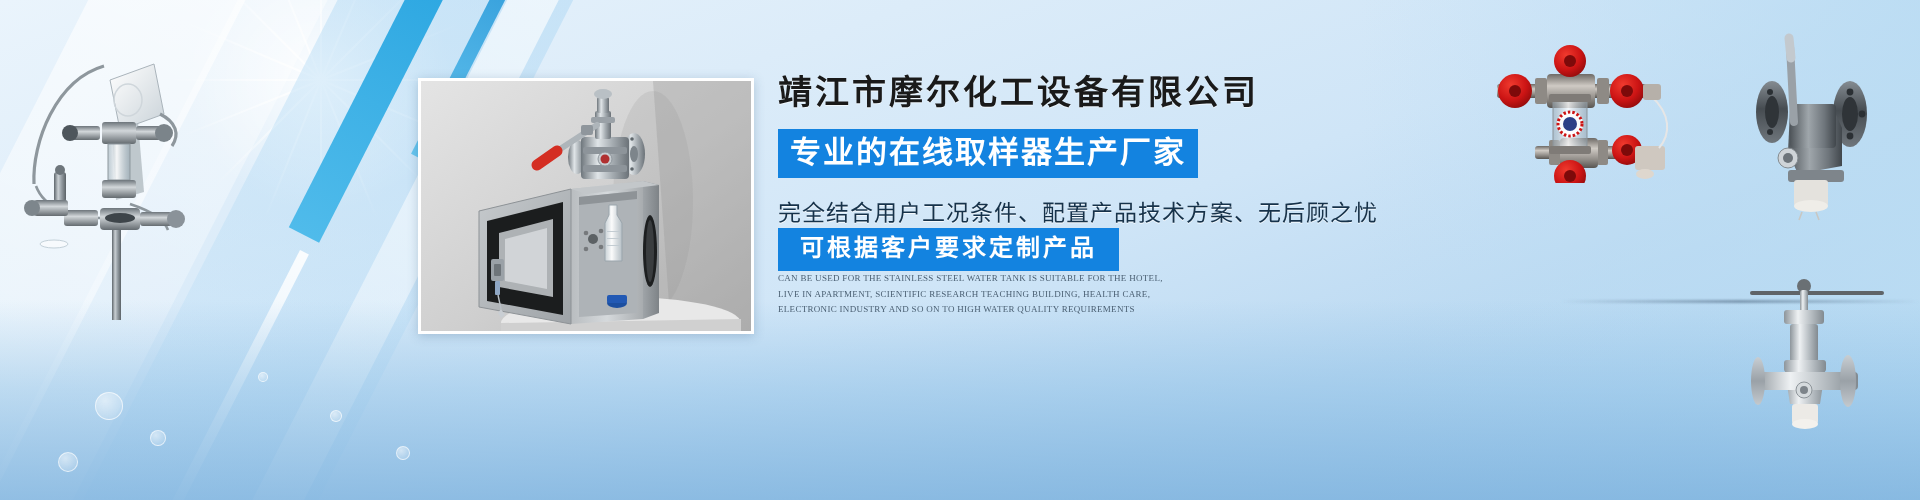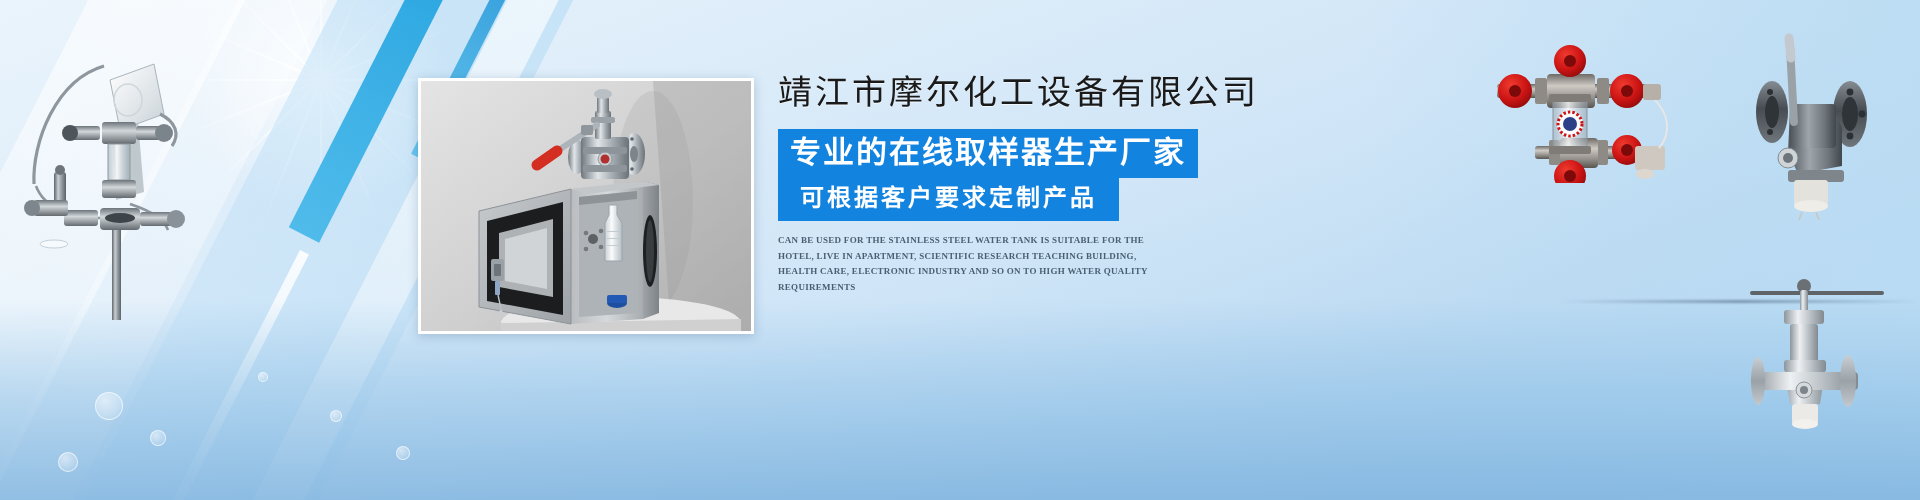--- a/index.html
+++ b/index.html
@@ -135,21 +135,21 @@
 
   
   #text-block {
     position: absolute;
     left: 778px; top: 72px;
     width: 620px;
   }
   #company-title {
     font-family: "Liberation Serif", "DejaVu Serif", serif;
     font-size: 34px;
-    font-weight: 400;
+    font-weight: 700;
     letter-spacing: 3px;
     color: #1a1a1a;
     line-height: 1.25;
     white-space: nowrap;
     text-shadow: 0 1px 0 rgba(255,255,255,0.6);
   }
   #headline-band {
     display: inline-block;
     margin-top: 14px;
     padding: 6px 12px 8px 12px;
@@ -175,29 +175,27 @@
     padding: 6px 22px 8px 22px;
     background: #1383e0;
     color: #ffffff;
     font-size: 24px;
     font-weight: 700;
     letter-spacing: 3px;
     line-height: 1.2;
     white-space: nowrap;
   }
   #english-desc {
-    margin-top: 12px;
     width: 400px;
     font-family: "Liberation Serif", "DejaVu Serif", serif;
     font-size: 9px;
     line-height: 1.75;
     letter-spacing: .3px;
     color: #4a5f72;
     text-transform: uppercase;
-    font-weight: bold;
   }
 
   
   #watermark {
     position: absolute;
     left: 232px; top: 448px;
     font-family: "Liberation Serif", "DejaVu Serif", serif;
     font-size: 40px;
     font-weight: 700;
     letter-spacing: 1px;
@@ -557,20 +555,21 @@
 
     <rect x="52" y="136" width="26" height="20" rx="3" fill="#eceae6"></rect>
     <ellipse cx="65" cy="156" rx="13" ry="5" fill="#f3f1ed"></ellipse>
   </svg>
 
   <div id="text-block">
     <div id="company-title">靖江市摩尔化工设备有限公司</div>
 
     <div id="headline-band">专业的在线取样器生产厂家</div>
 
+    <div id="subline">完全结合用户工况条件、配置产品技术方案、无后顾之忧</div>
 
     <div id="custom-band">可根据客户要求定制产品</div>
 
     <div id="english-desc">CAN BE USED FOR THE STAINLESS STEEL WATER TANK IS SUITABLE FOR THE HOTEL, LIVE IN APARTMENT, SCIENTIFIC RESEARCH TEACHING BUILDING, HEALTH CARE, ELECTRONIC INDUSTRY AND SO ON TO HIGH WATER QUALITY REQUIREMENTS</div>
   </div>
 
 
 </div>
 
 </body></html>

